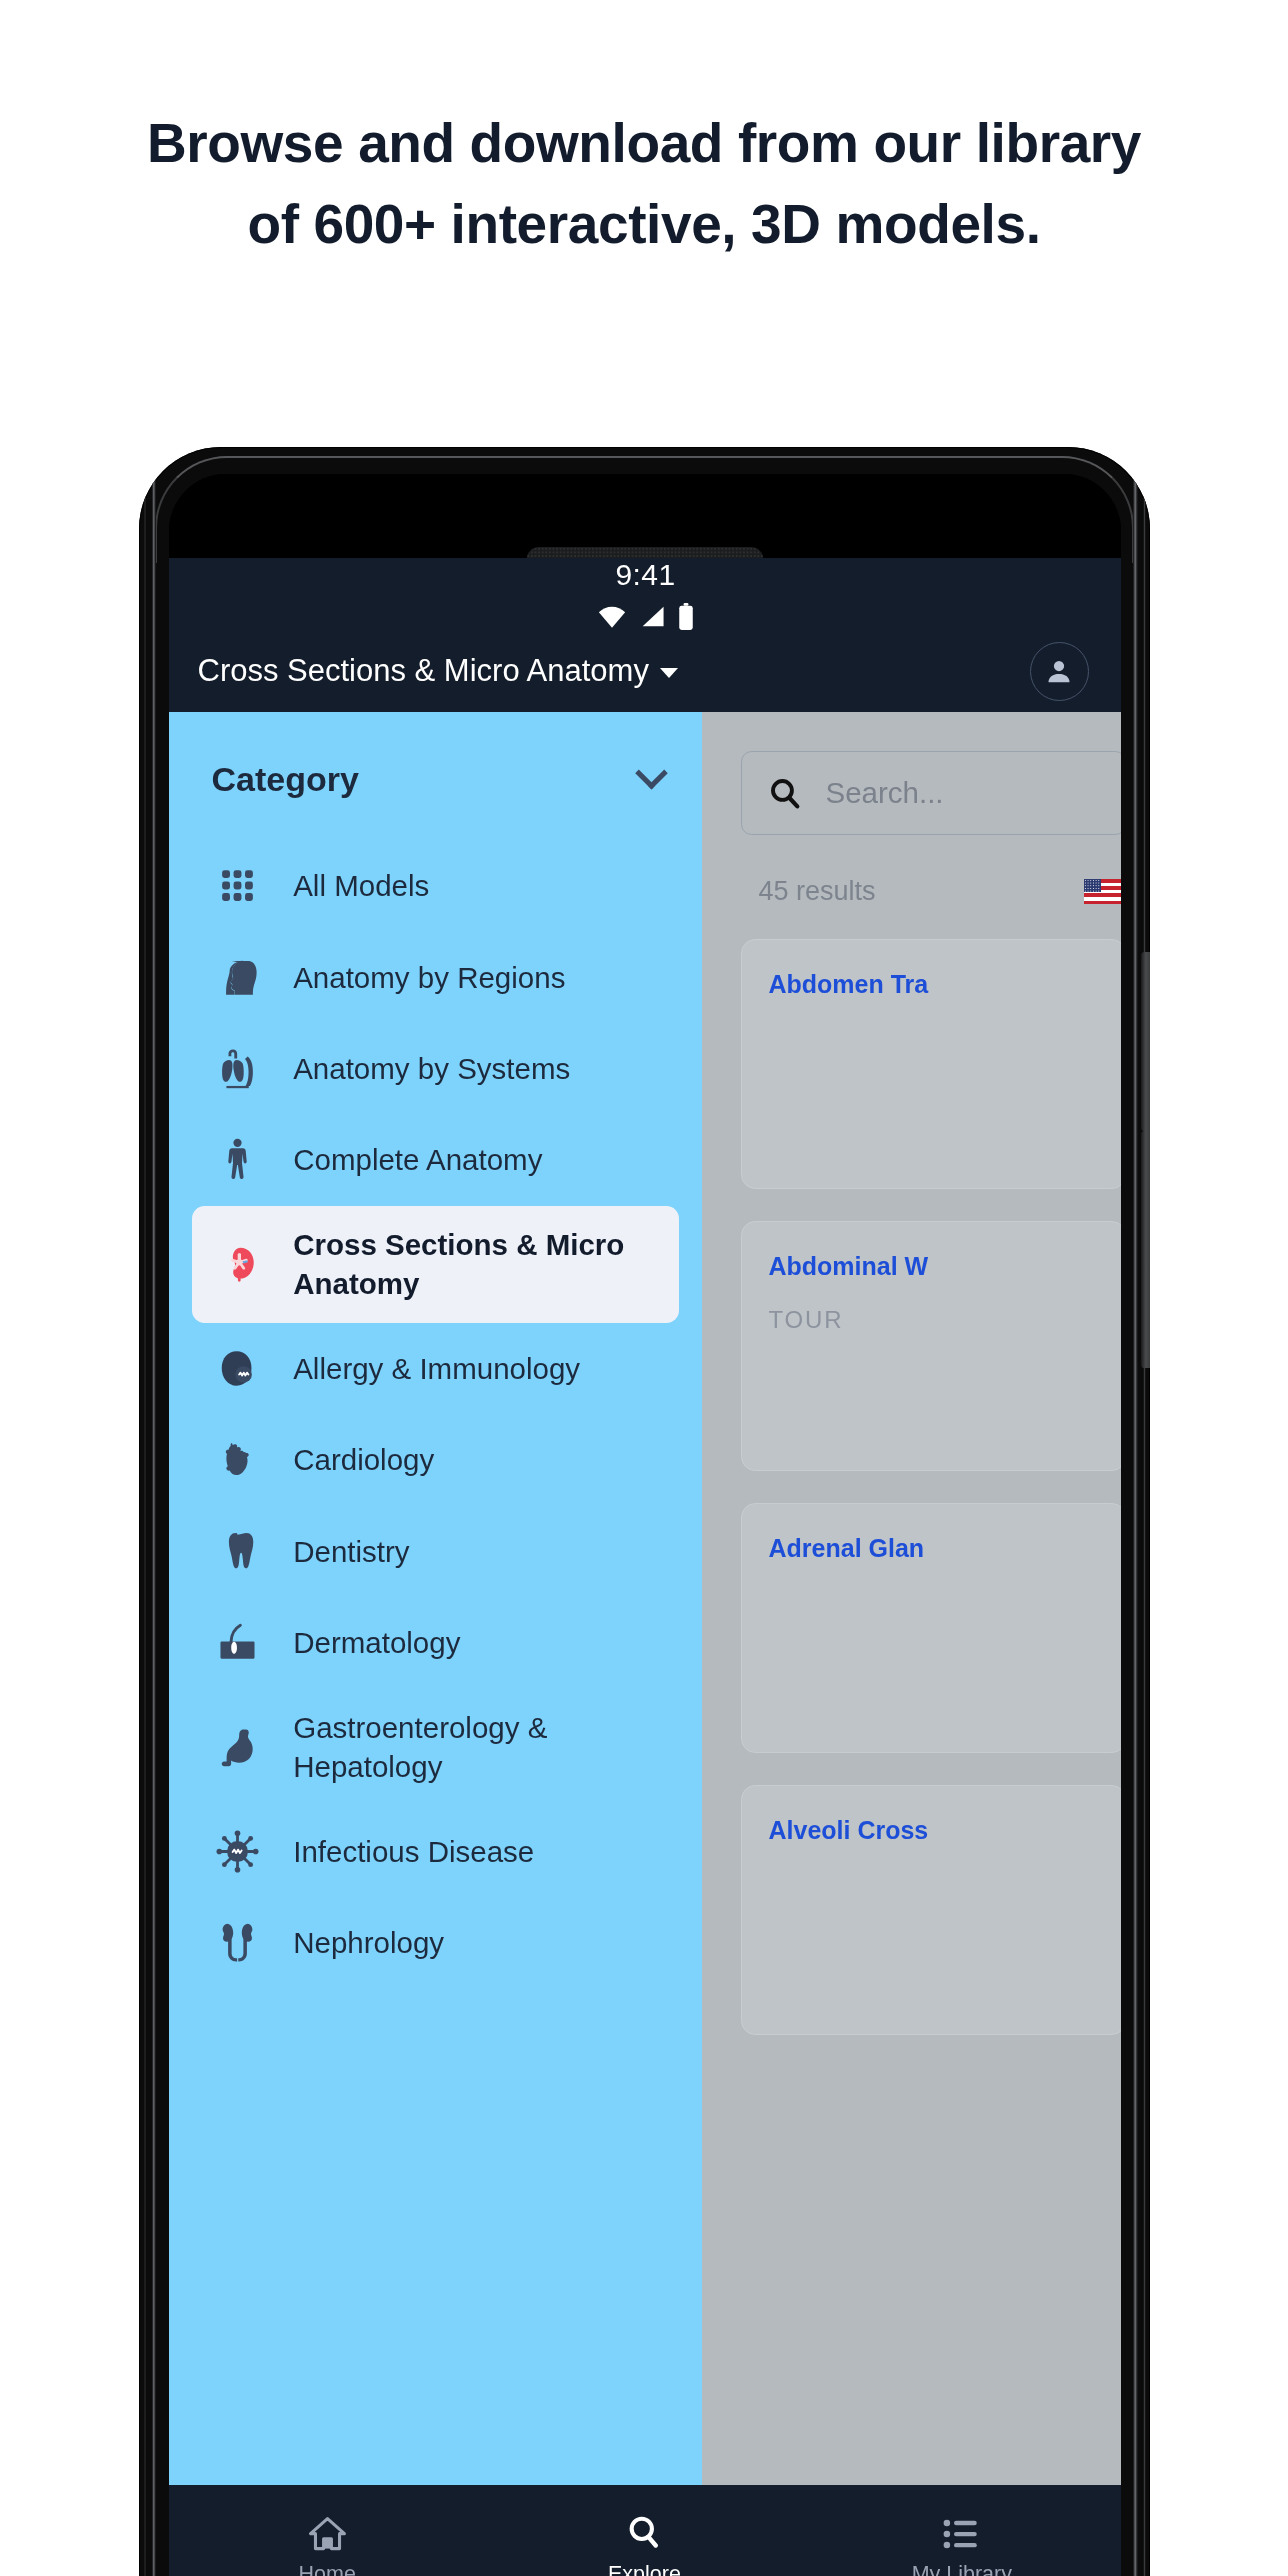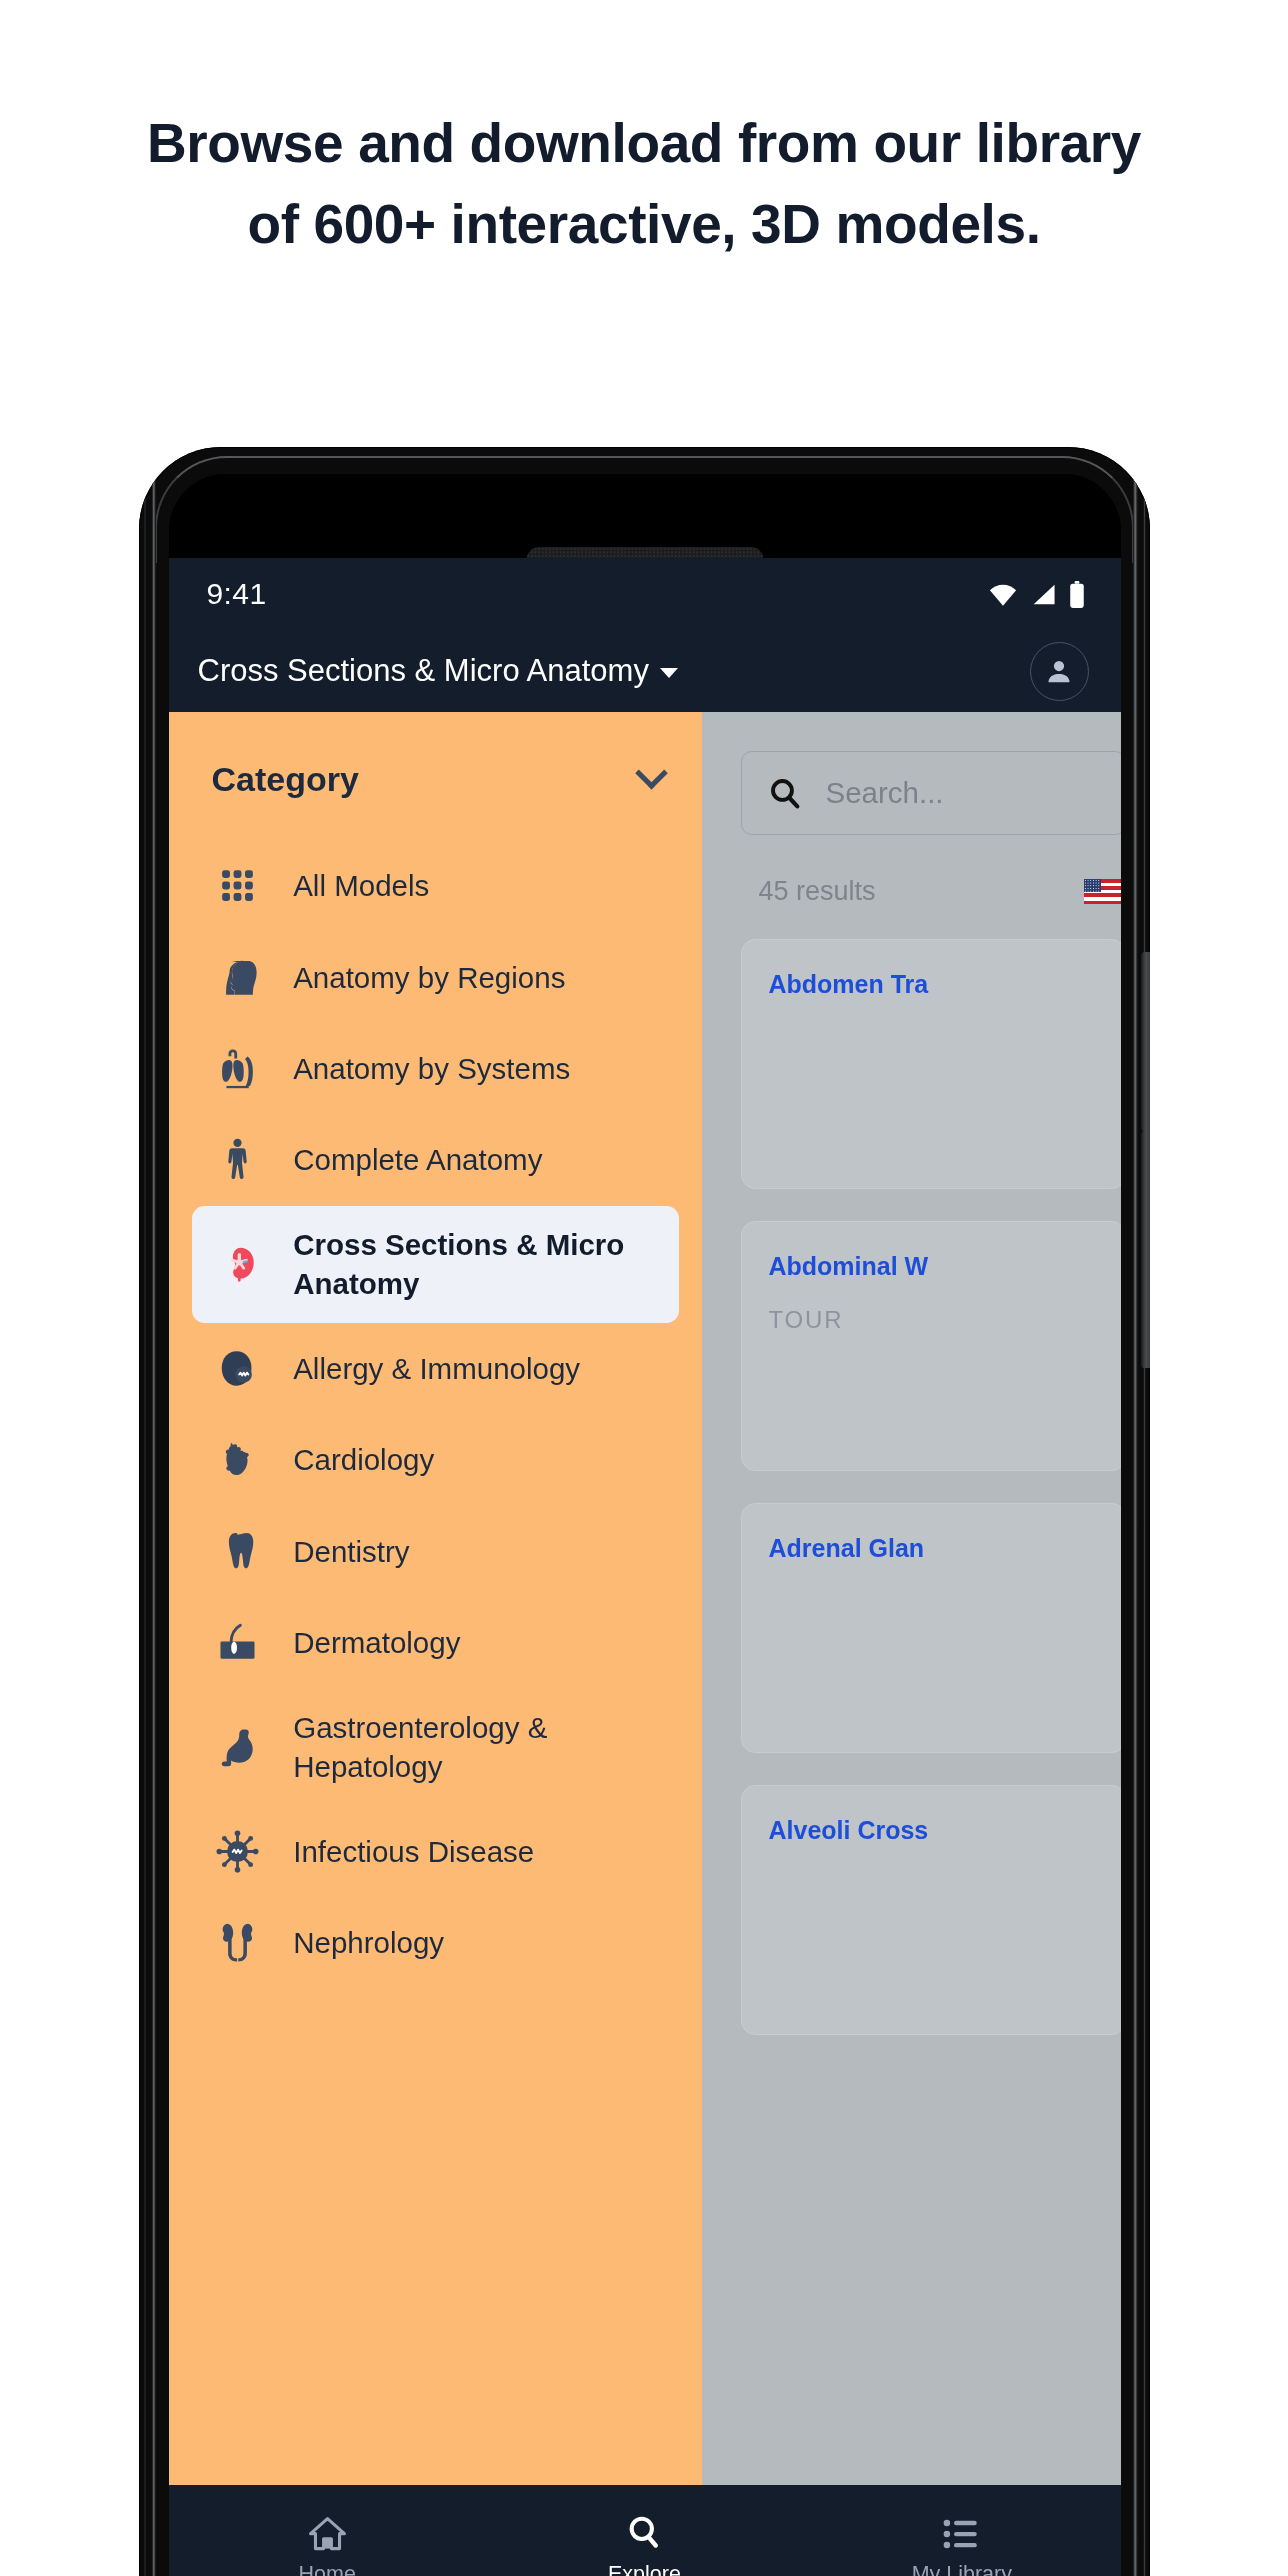--- a/index.html
+++ b/index.html
@@ -133,20 +133,21 @@
     display: flex;
     flex-direction: column;
   }
   .statusbar {
     height: 72px;
     display: flex;
     align-items: center;
     justify-content: space-between;
     padding: 0 36px 0 38px;
     color: #ffffff;
+    flex-direction: column;
   }
   .clock { font-size: 30px; font-weight: 500; letter-spacing: 0.4px; }
   .status-icons { display: flex; align-items: center; gap: 11.6px; }
 
   .appbar {
     height: 82px;
     display: flex;
     align-items: center;
     justify-content: space-between;
     padding: 0 32px 0 29px;
@@ -175,21 +176,21 @@
   .body {
     flex: 1;
     display: flex;
     overflow: hidden;
     background: #b5babe;
   }
 
   
   .sidebar {
     width: 533px;
-    background: #fdba74;
+    background: #7dd3fc;
     overflow: hidden;
     flex-shrink: 0;
   }
   .cat-head {
     display: flex; align-items: center; justify-content: space-between;
     padding: 48px 39px 41px 43px;
   }
   .cat-title {
     font-size: 34px;
     font-weight: bold;

